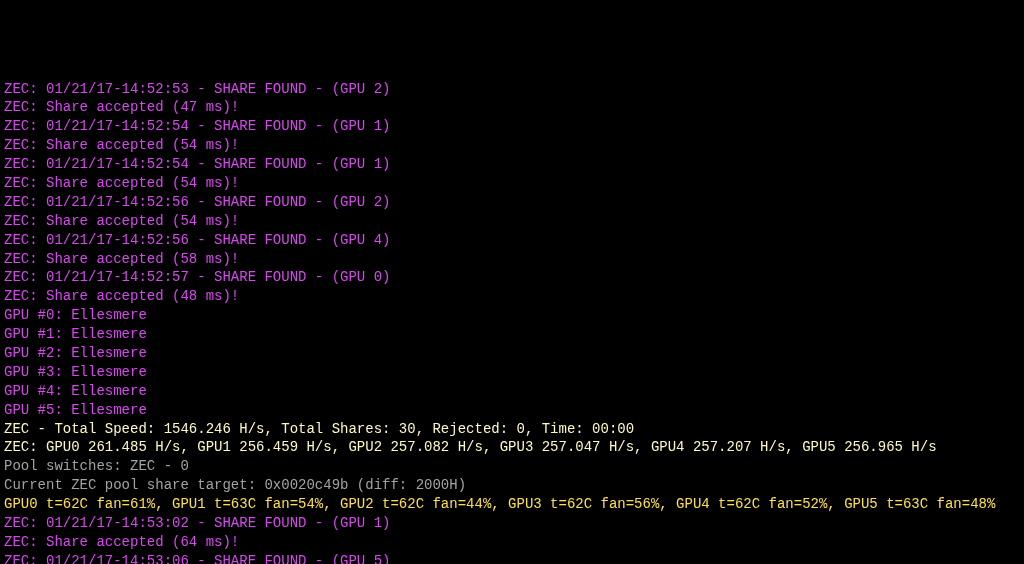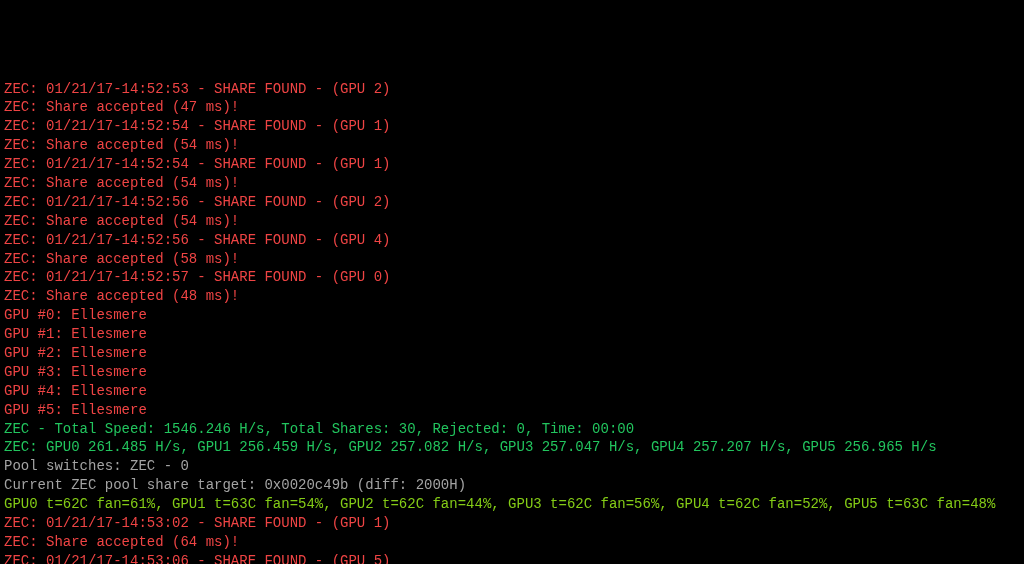--- a/index.html
+++ b/index.html
@@ -7,24 +7,24 @@
       background: #000;
       font-family: "Courier New", monospace;
       font-size: 14px;
       line-height: 1.35;
       padding: 4px;
       width: 1024px;
       height: 564px;
       overflow: hidden;
       white-space: pre;
     }
-    .green { color: #ef4444; }
-    .cyan { color: #22c55e; }
+    .green { color: #d946ef; }
+    .cyan { color: #fef9c3; }
     .white { color: #a3a3a3; }
-    .magenta { color: #84cc16; }
+    .magenta { color: #fde047; }
     .line { display: block; }
   </style>
 </head>
 <body>
 
 
 
 <div id="terminal"><span class="line green">ZEC: 01/21/17-14:52:53 - SHARE FOUND - (GPU 2)</span><span class="line green">ZEC: Share accepted (47 ms)!</span><span class="line green">ZEC: 01/21/17-14:52:54 - SHARE FOUND - (GPU 1)</span><span class="line green">ZEC: Share accepted (54 ms)!</span><span class="line green">ZEC: 01/21/17-14:52:54 - SHARE FOUND - (GPU 1)</span><span class="line green">ZEC: Share accepted (54 ms)!</span><span class="line green">ZEC: 01/21/17-14:52:56 - SHARE FOUND - (GPU 2)</span><span class="line green">ZEC: Share accepted (54 ms)!</span><span class="line green">ZEC: 01/21/17-14:52:56 - SHARE FOUND - (GPU 4)</span><span class="line green">ZEC: Share accepted (58 ms)!</span><span class="line green">ZEC: 01/21/17-14:52:57 - SHARE FOUND - (GPU 0)</span><span class="line green">ZEC: Share accepted (48 ms)!</span><span class="line green"></span><span class="line green">GPU #0: Ellesmere</span><span class="line green">GPU #1: Ellesmere</span><span class="line green">GPU #2: Ellesmere</span><span class="line green">GPU #3: Ellesmere</span><span class="line green">GPU #4: Ellesmere</span><span class="line green">GPU #5: Ellesmere</span><span class="line cyan">ZEC - Total Speed: 1546.246 H/s, Total Shares: 30, Rejected: 0, Time: 00:00</span><span class="line cyan">ZEC: GPU0 261.485 H/s, GPU1 256.459 H/s, GPU2 257.082 H/s, GPU3 257.047 H/s, GPU4 257.207 H/s, GPU5 256.965 H/s</span><span class="line white">Pool switches: ZEC - 0</span><span class="line white">Current ZEC pool share target: 0x0020c49b (diff: 2000H)</span><span class="line magenta">GPU0 t=62C fan=61%, GPU1 t=63C fan=54%, GPU2 t=62C fan=44%, GPU3 t=62C fan=56%, GPU4 t=62C fan=52%, GPU5 t=63C fan=48%</span><span class="line green"></span><span class="line green">ZEC: 01/21/17-14:53:02 - SHARE FOUND - (GPU 1)</span><span class="line green">ZEC: Share accepted (64 ms)!</span><span class="line green">ZEC: 01/21/17-14:53:06 - SHARE FOUND - (GPU 5)</span></div>
 
 

